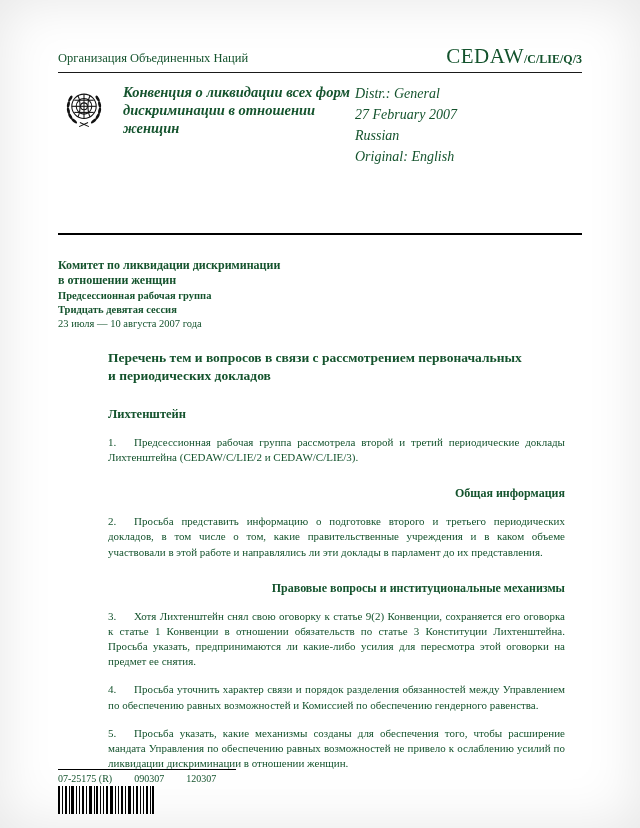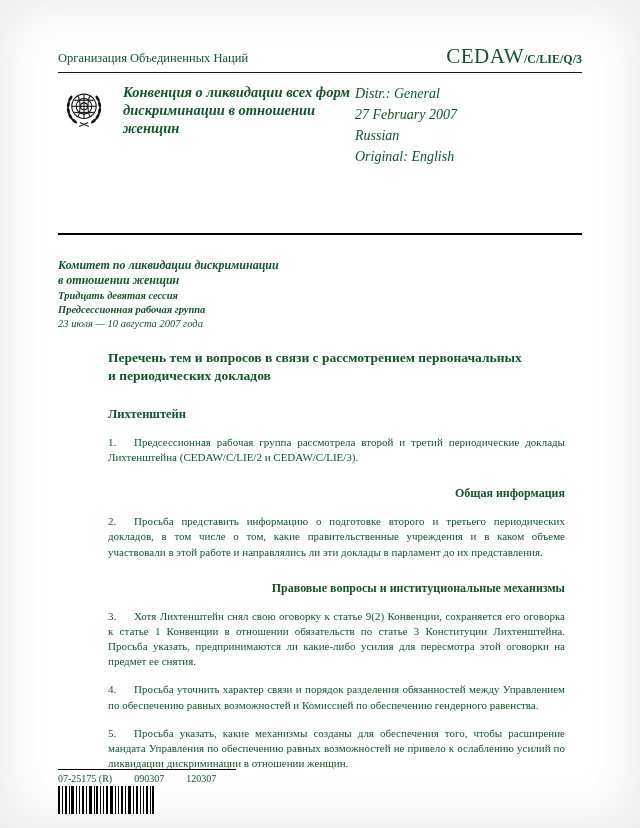--- a/index.html
+++ b/index.html
@@ -34,21 +34,21 @@
   .masthead { display: flex; margin-top: 9px; font-style: italic; }
   .emblem { width: 52px; height: 52px; margin-top: 4px; flex: 0 0 auto; }
   .mast-title {
     font-size: 14.5px; font-weight: bold; line-height: 1.24;
     width: 232px; margin-left: 13px; margin-top: 2px;
   }
   .distr-block { font-size: 14px; line-height: 1.5; margin-top: 1px; }
   
   .rule-thick { border-top: 2.5px solid #000; margin-top: 66px; }
   
-  .committee { margin-top: 23px; font-style: italic; }
+  .committee { margin-top: 23px; }
   .committee-line { font-size: 12px; font-weight: bold; line-height: 1.28; }
   .wg-line { font-size: 10.5px; font-weight: bold; line-height: 1.35; }
   .dates-line { font-size: 10.5px; line-height: 1.35; }
   
   .main { margin-left: 50px; width: 457px; margin-top: 18px; }
   .main-title { font-size: 13.5px; font-weight: bold; line-height: 1.32; max-width: 420px; }
   .country { font-size: 12.5px; font-weight: bold; margin-top: 22px; }
   .section-heading { font-size: 12px; font-weight: bold; margin-top: 21px; text-align: right; }
   .para {
     font-size: 11px; line-height: 1.38; text-align: justify;
@@ -109,22 +109,22 @@
       <div>Russian</div>
       <div>Original: English</div>
     </div>
   </div>
 
   <div class="rule-thick"></div>
 
   <div class="committee">
     <div class="committee-line">Комитет по ликвидации дискриминации</div>
     <div class="committee-line">в отношении женщин</div>
+    <div class="wg-line">Предсессионная рабочая группа</div>
     <div class="wg-line">Тридцать девятая сессия</div>
-    <div class="wg-line">Предсессионная рабочая группа</div>
     <div class="dates-line">23 июля — 10 августа 2007 года</div>
   </div>
 
   <div class="main">
     <div class="main-title">Перечень тем и вопросов в связи с рассмотрением первоначальных и периодических докладов</div>
     <div class="country">Лихтенштейн</div>
 
     <p class="para"><span class="pnum">1.</span><span>Предсессионная рабочая группа рассмотрела второй и третий периодические доклады Лихтенштейна (CEDAW/C/LIE/2 и CEDAW/C/LIE/3).</span></p>
 
     <div class="section-heading">Общая информация</div>

